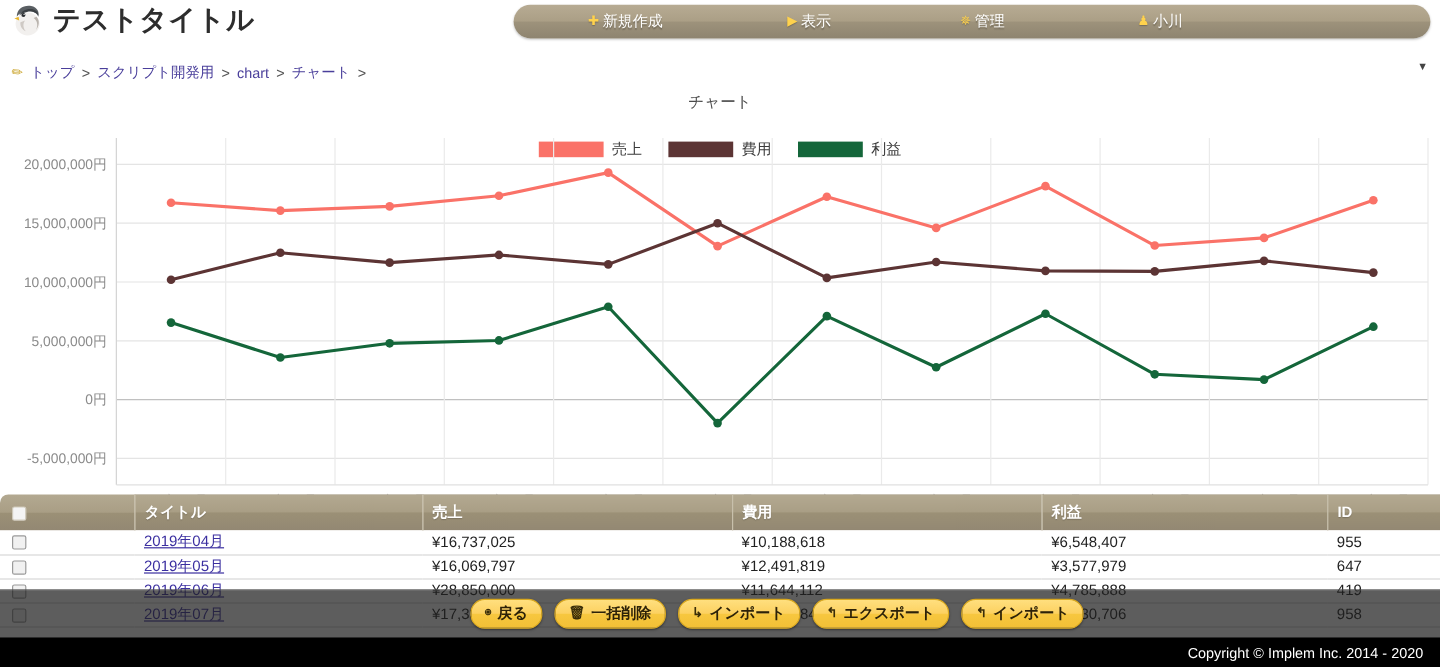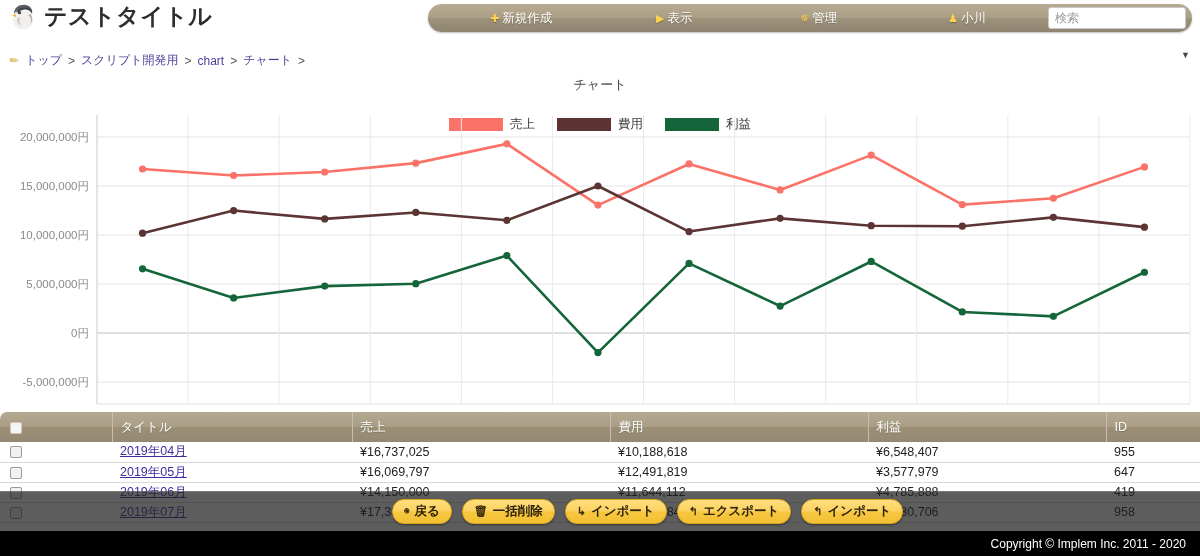--- a/index.html
+++ b/index.html
@@ -104,21 +104,21 @@
   .legend-swatch { width: 54px; height: 13px; display: block; }
   .legend-text { font-size: 12.5px; color: #3a3a3a; }
   #plot { position: absolute; left: 0; top: 0; }
 
   
   .grid { position: absolute; left: 0; top: 412px; width: 1200px; }
   table { border-collapse: collapse; width: 1200px; table-layout: fixed; }
   thead th {
     height: 30px;
     background: linear-gradient(to bottom, #b3a991 0%, #a99e85 50%, #9b9076 51%, #938873 100%);
-    color: #ffffff; font-weight: normal; font-size: 12.5px;
+    color: #ffffff; font-weight: bold; font-size: 12.5px;
     text-align: left; padding: 0 8px;
     border-right: 1px solid #c8c0ac;
     text-shadow: 0 1px 1px rgba(0,0,0,.2);
     white-space: nowrap;
   }
   thead th:first-child { border-top-left-radius: 7px; padding-left: 10px; }
   thead th:last-child { border-right: none; border-top-right-radius: 0; }
   tbody td {
     height: 20px; font-size: 12.5px; color: #222;
     padding: 0 8px; border-bottom: 1px solid #d8d8d8;
@@ -204,21 +204,20 @@
         <span>表示</span>
       </div>
       <div class="nav-item nav-mng">
         <span class="ni">✵</span>
         <span>管理</span>
       </div>
       <div class="nav-item nav-user">
         <span class="ni">♟</span>
         <span>小川</span>
       </div>
-      <input class="nav-search" type="text" placeholder="検索" style="">
     </div>
   </div>
 
   <div class="breadcrumb">
     <span class="bc-icon">✎</span>
     <span class="bc-link">トップ</span>
     <span class="bc-sep">&gt;</span>
     <span class="bc-link">スクリプト開発用</span>
     <span class="bc-sep">&gt;</span>
     <span class="bc-link">chart</span>
@@ -362,21 +361,21 @@
           <td><span class="cbx"></span></td>
           <td><span class="cell-link">2019年05月</span></td>
           <td>¥16,069,797</td>
           <td>¥12,491,819</td>
           <td>¥3,577,979</td>
           <td>647</td>
         </tr>
         <tr>
           <td><span class="cbx"></span></td>
           <td><span class="cell-link">2019年06月</span></td>
-          <td>¥14,150,000</td>
+          <td>¥28,850,000</td>
           <td>¥11,644,112</td>
           <td>¥4,785,888</td>
           <td>419</td>
         </tr>
         <tr>
           <td><span class="cbx"></span></td>
           <td><span class="cell-link">2019年07月</span></td>
           <td>¥17,332,547</td>
           <td>¥12,501,841</td>
           <td>¥5,030,706</td>
@@ -403,16 +402,16 @@
       <span class="bi">↰</span>
       <span>エクスポート</span>
     </button>
     <button class="btn">
       <span class="bi">↰</span>
       <span>インポート</span>
     </button>
   </div>
 
   <div class="footer">
-    <span>Copyright © Implem Inc. 2011 - 2020</span>
+    <span>Copyright © Implem Inc. 2014 - 2020</span>
   </div>
 
 </div>
 
 </body></html>

